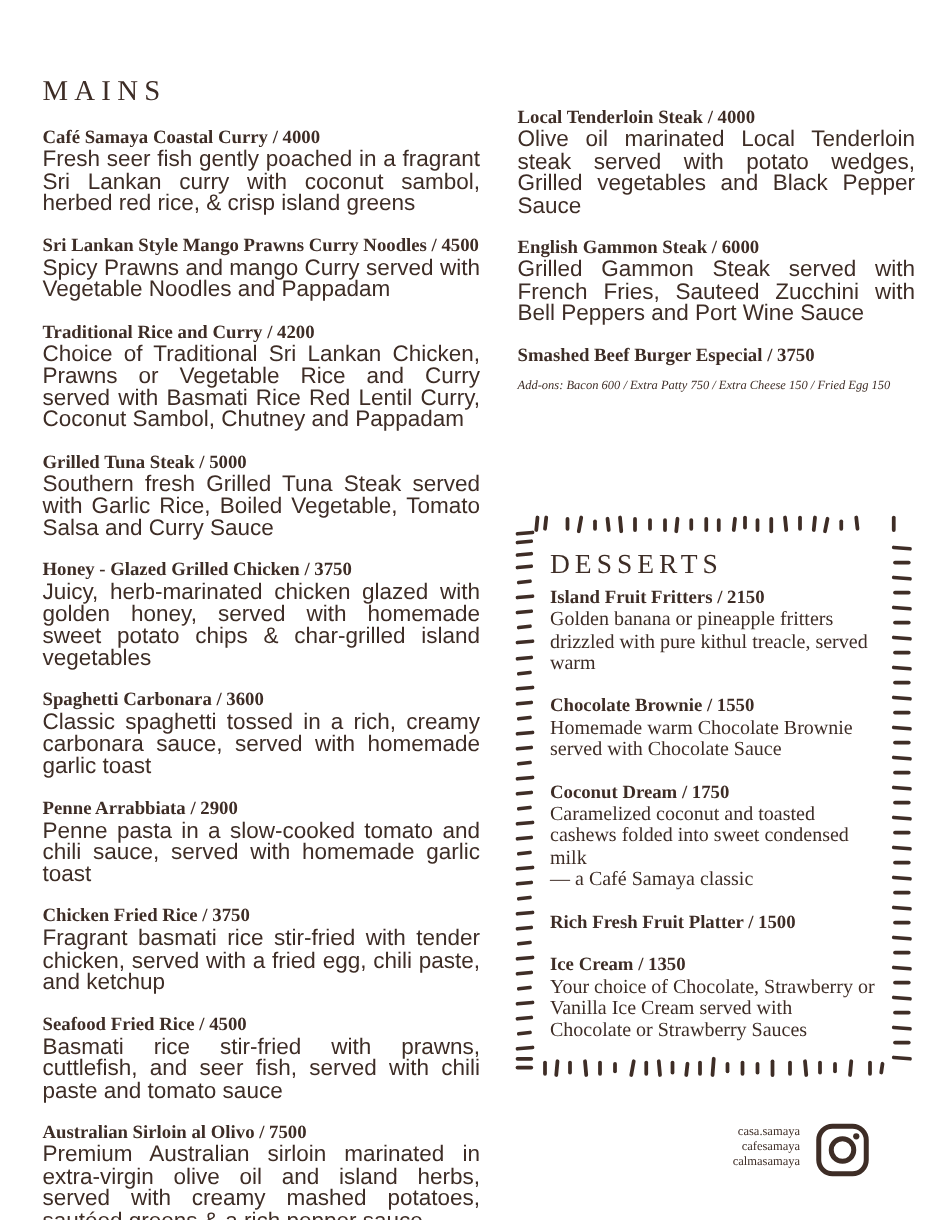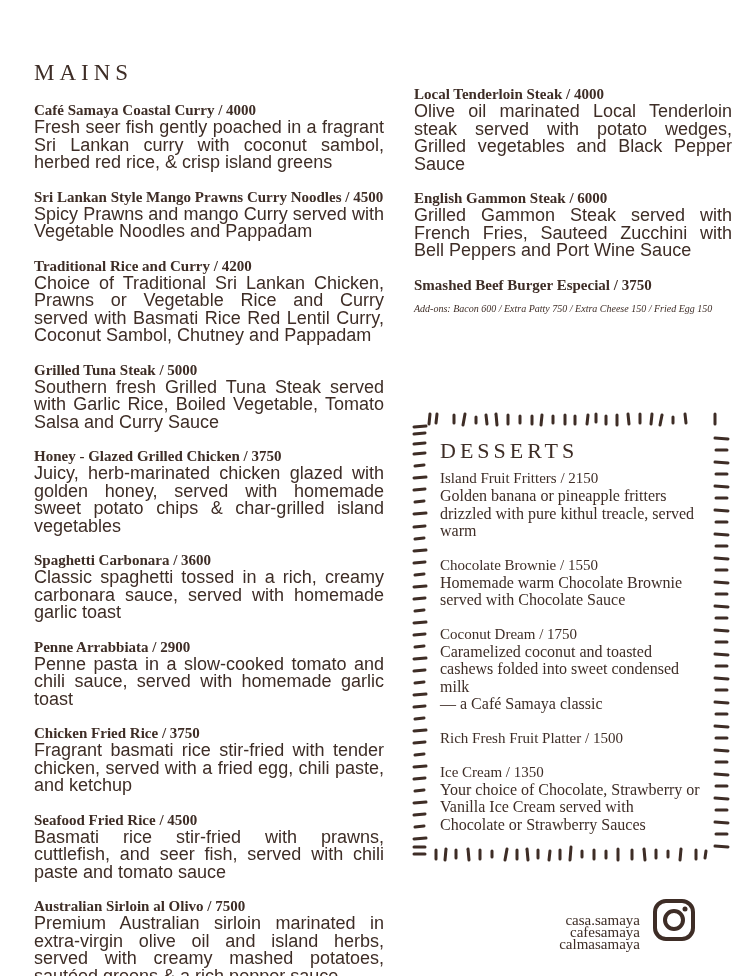--- a/index.html
+++ b/index.html
@@ -33,28 +33,28 @@
   }
   .border-svg { position: absolute; left: 0; top: 0; }
   .desserts-inner {
     position: absolute; left: 30px; top: 28px; width: 262px; 
   }
   .desserts-title {
     font-family: "Liberation Serif", serif;
     font-size: 22px; letter-spacing: 4px; margin: 0 0 6px 0; font-weight: normal;
   }
   .d-item { margin-bottom: 17px; }
-  .d-name { font-family: "Liberation Serif", serif; font-weight: normal; font-size: 15px; line-height: 17px; }
+  .d-name { font-family: "Liberation Serif", serif; font-weight: bold; font-size: 15px; line-height: 17px; }
   .d-desc { font-family: "Liberation Serif", serif; font-size: 16px; line-height: 17.5px; }
   .social {
     position: absolute; left: 560px; top: 898px; width: 180px; height: 50px;
   }
   .handles {
-    position: absolute; right: 100px; top: 16px; text-align: right;
-    font-family: "Liberation Serif", serif; font-size: 15px; line-height: 12px;
+    position: absolute; right: 100px; top: 2px; text-align: right;
+    font-family: "Liberation Serif", serif; font-size: 10px; line-height: 12px;
   }
   .ig { position: absolute; left: 92px; top: 0; }
 </style>
 </head>
 <body>
 
 <div class="col-left">
   <h1 class="section-title">MAINS</h1>
   <div class="item">
     <div class="item-name">Café Samaya Coastal Curry / 4000</div>

